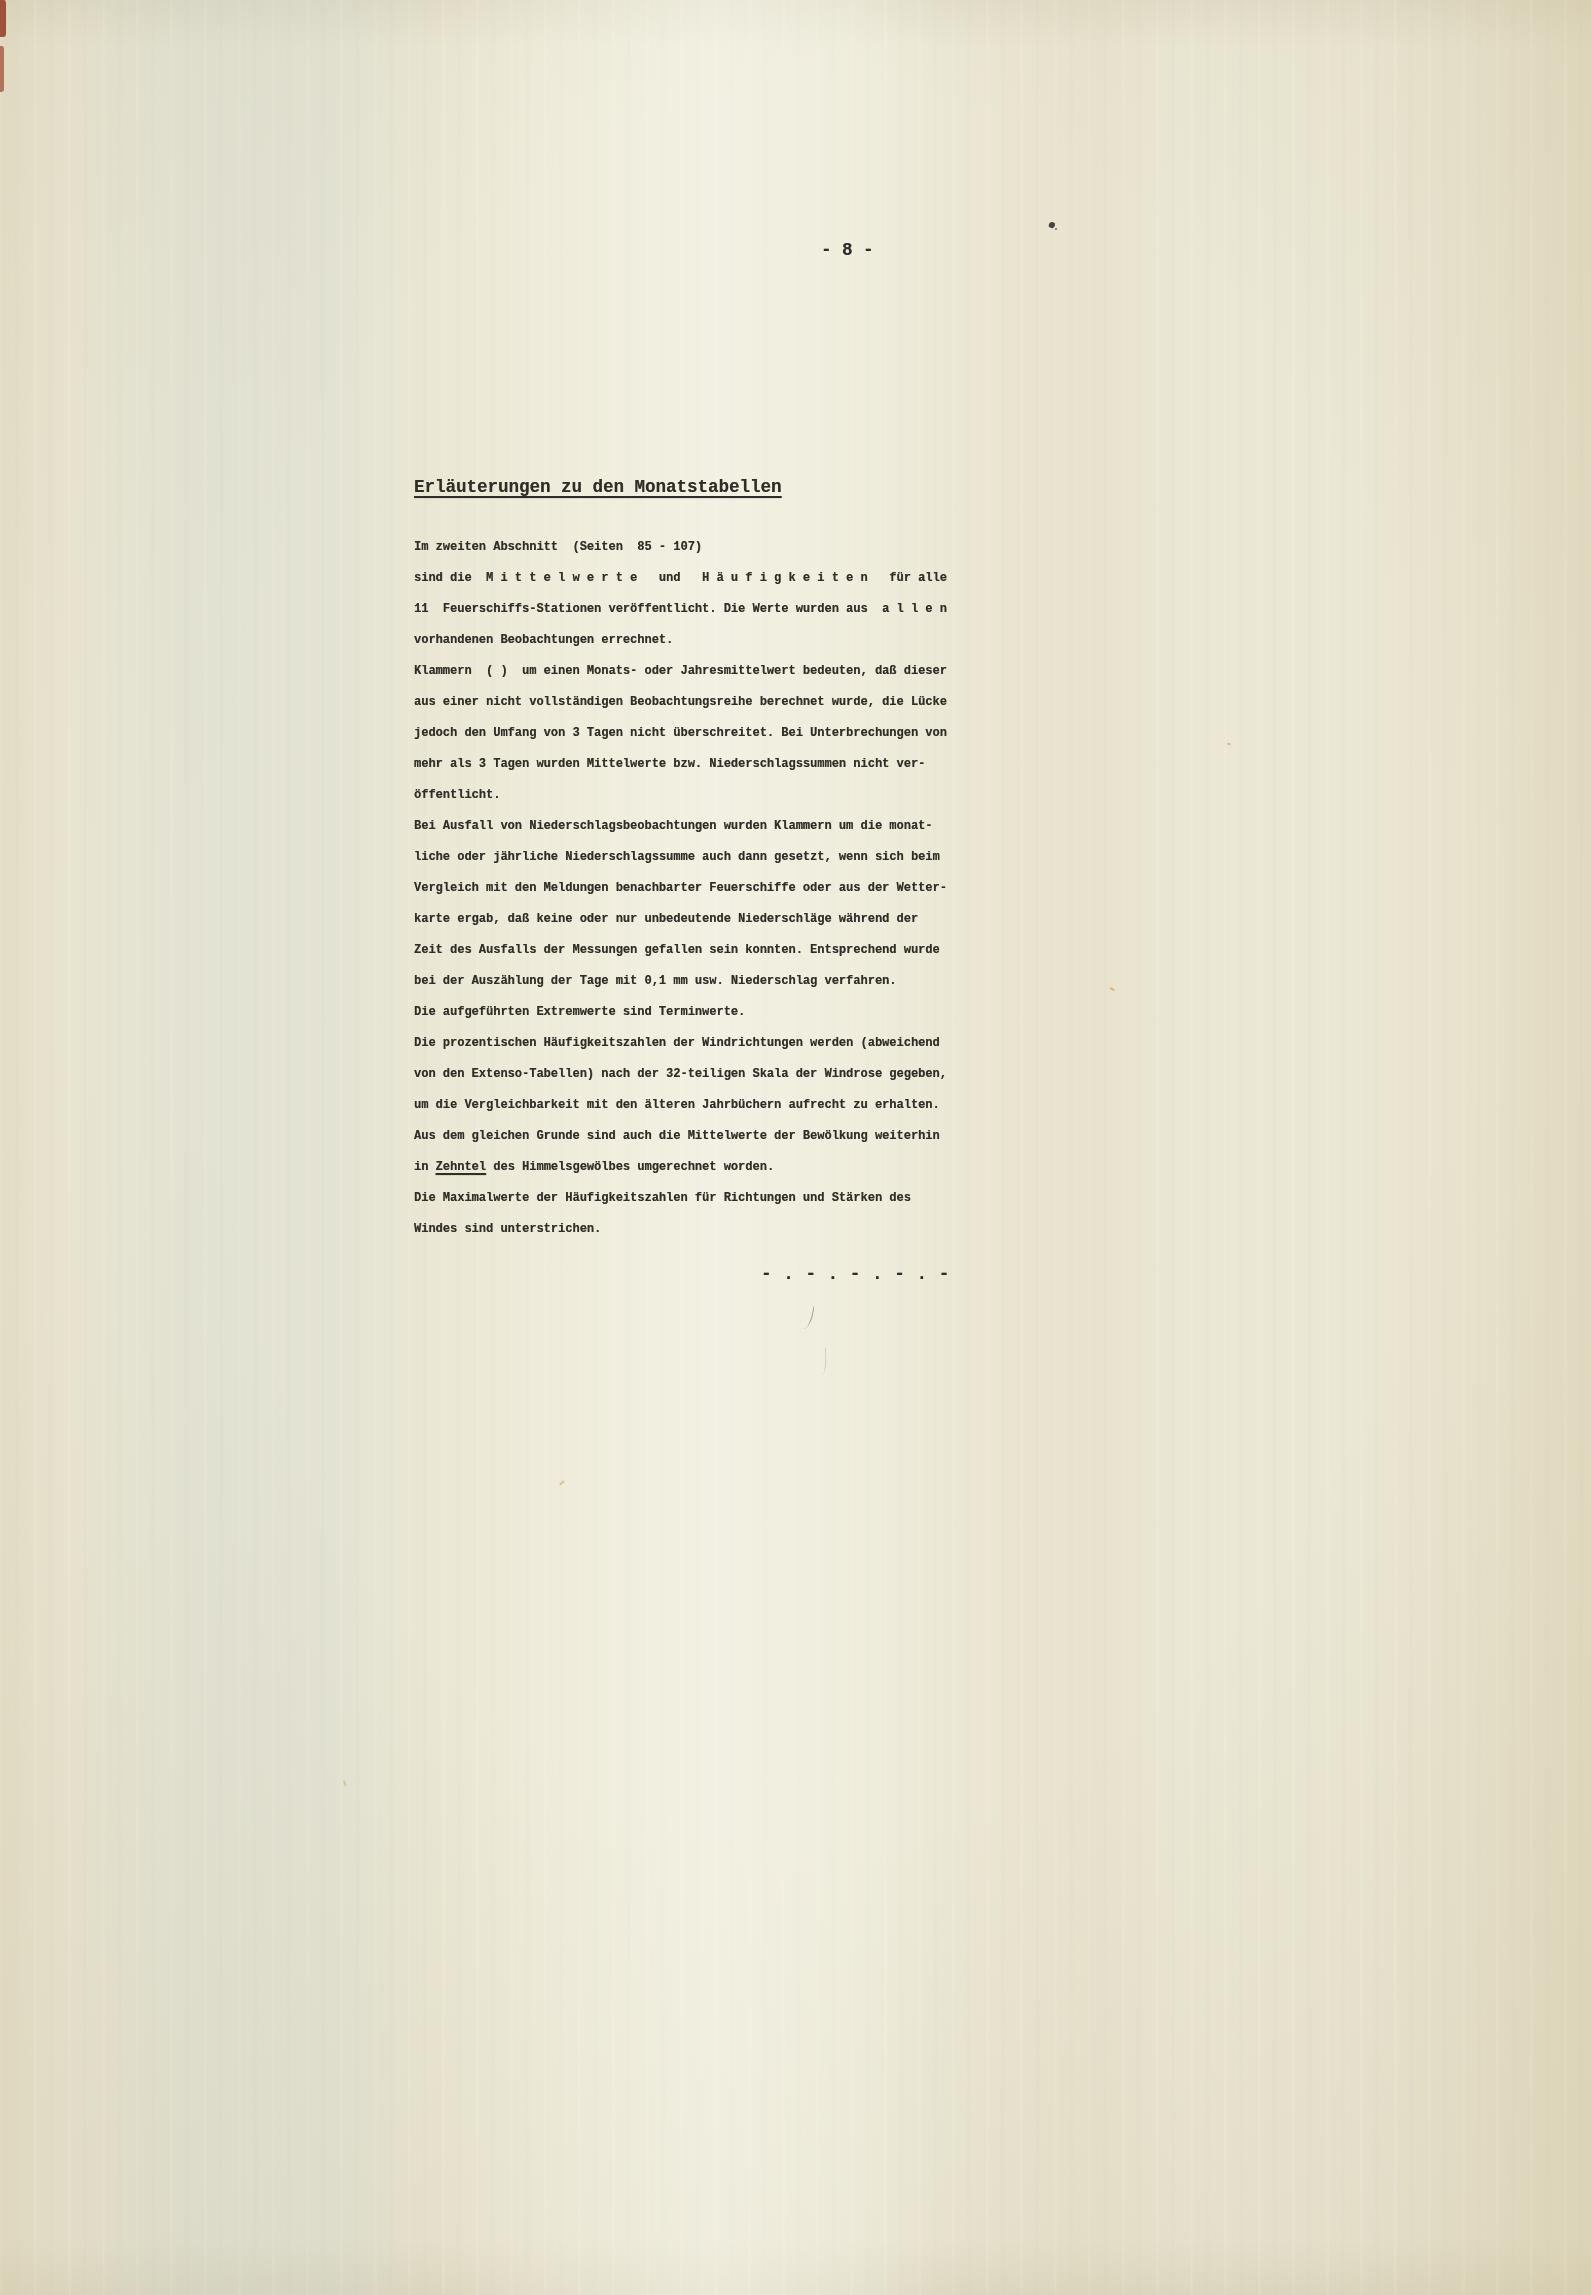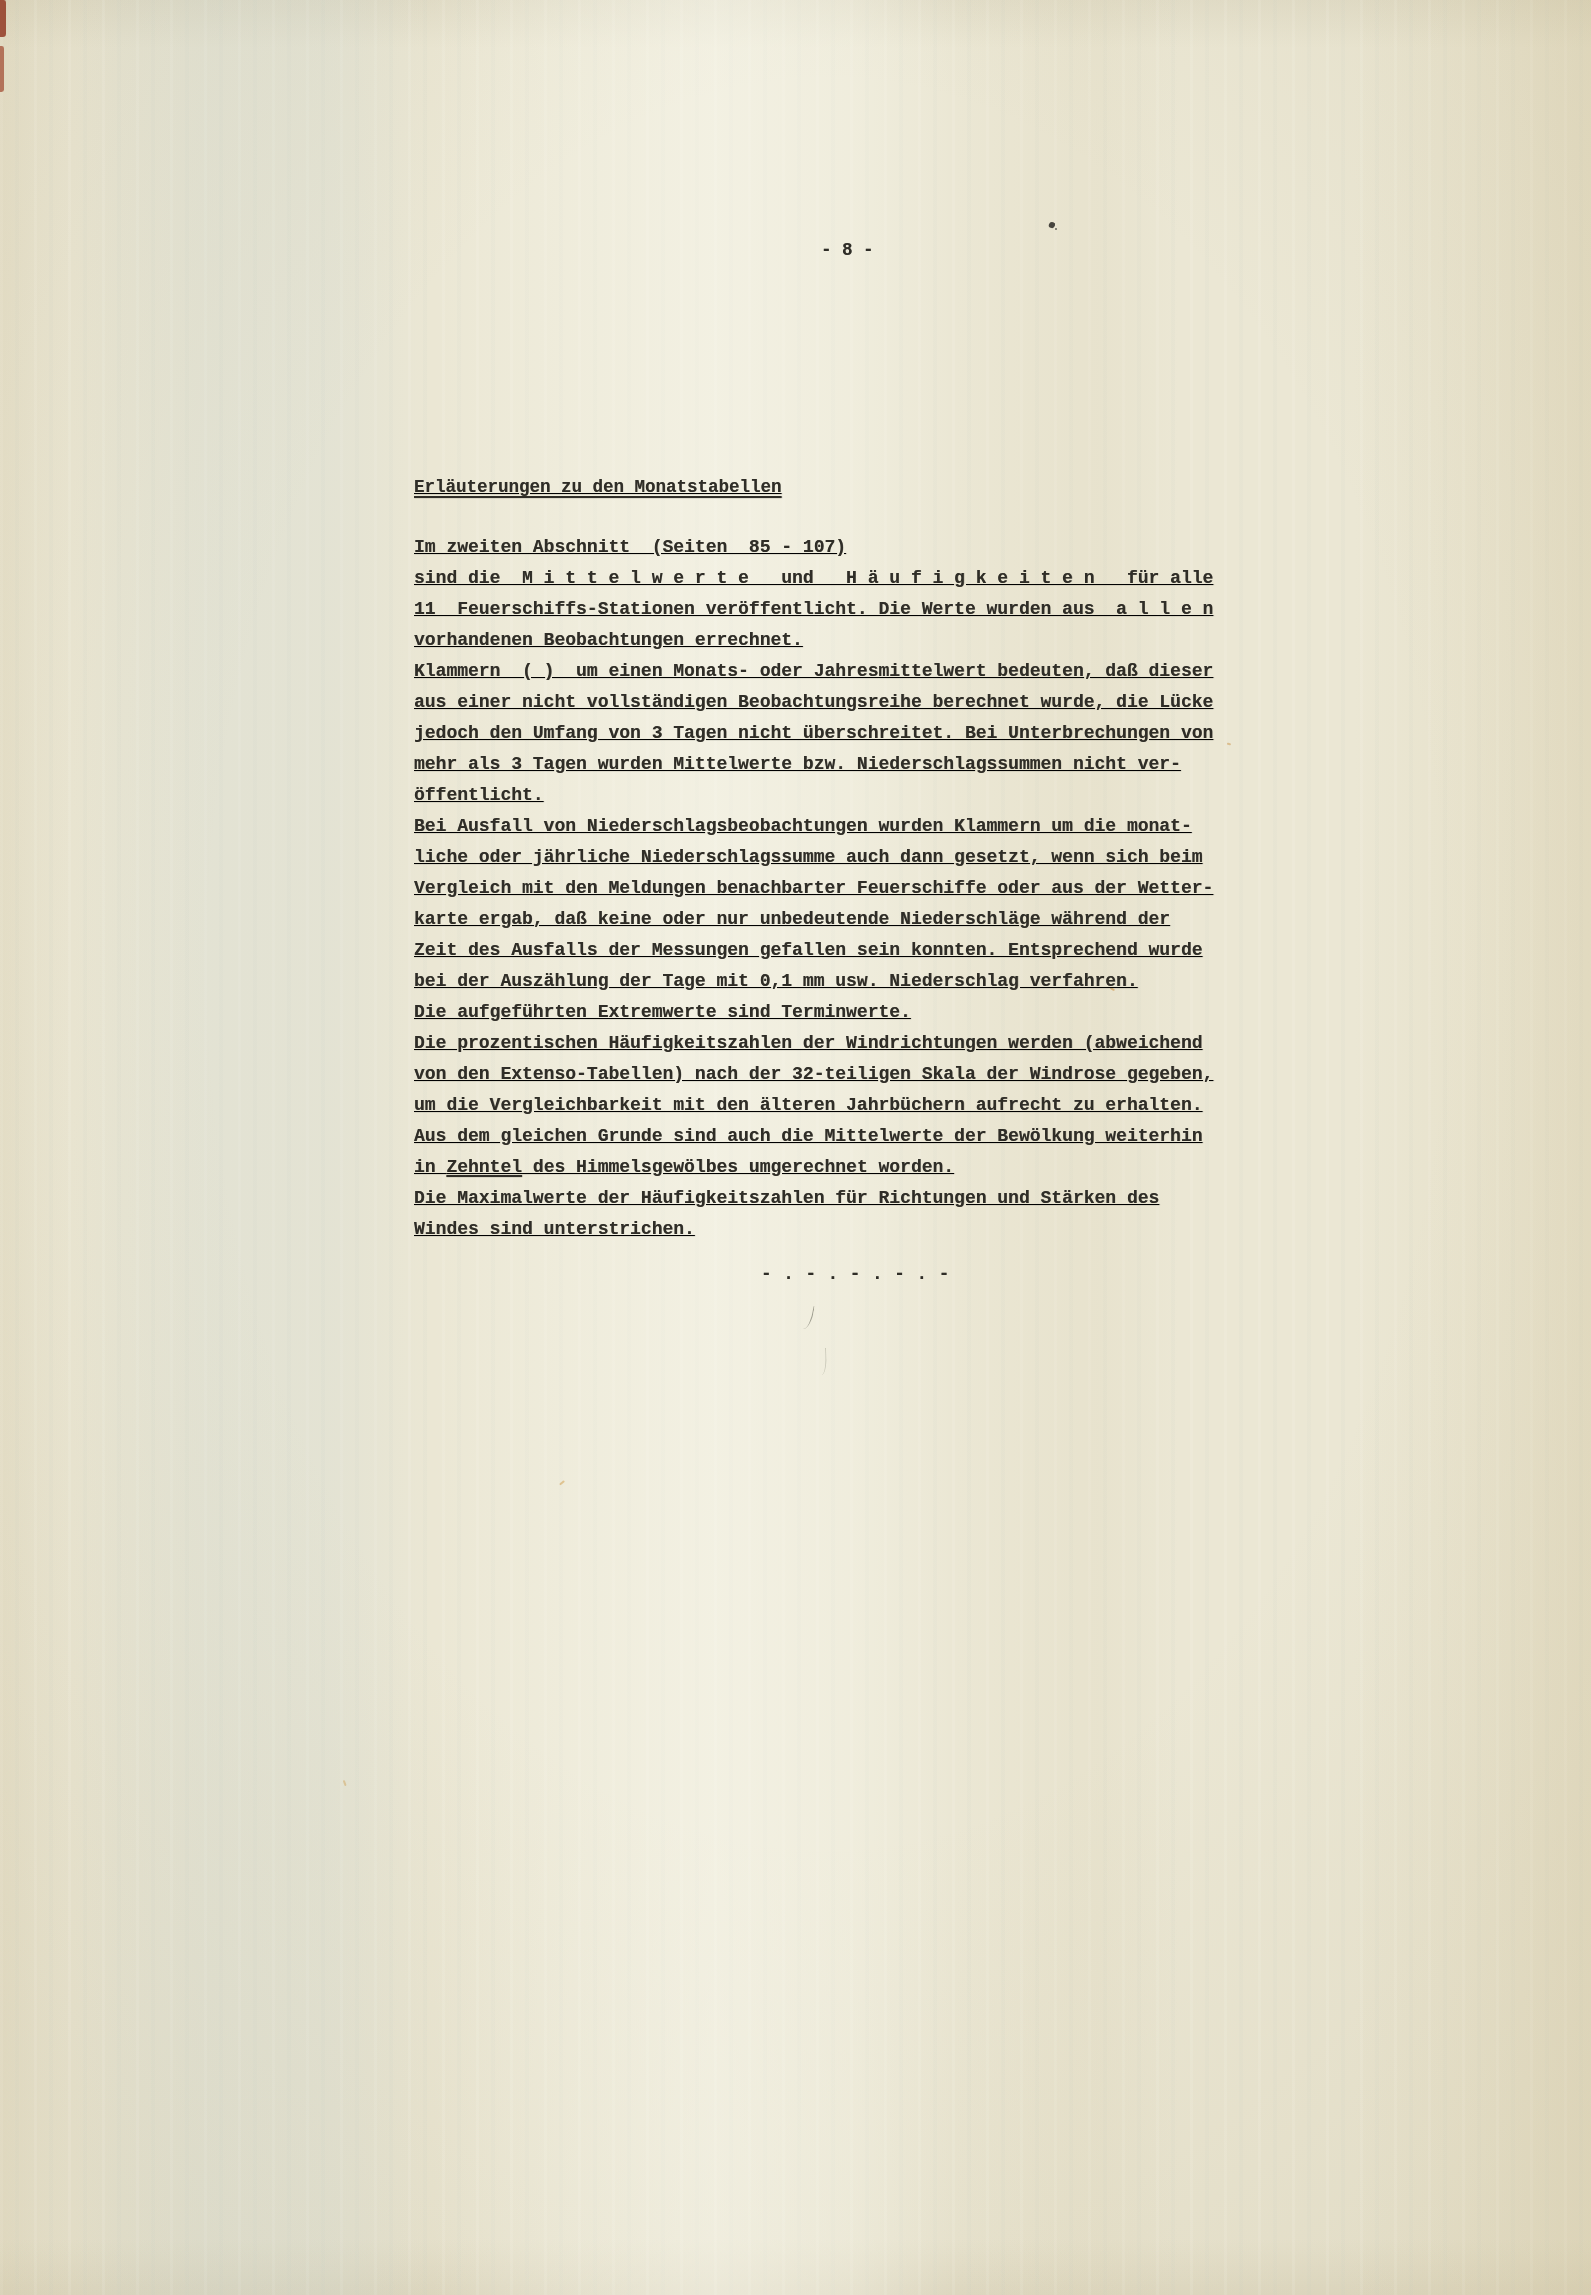--- a/index.html
+++ b/index.html
@@ -50,32 +50,31 @@
     left: 821px;
     top: 240px;
     font-size: 17.5px;
     letter-spacing: 0;
   }
   .doc {
     position: absolute;
     left: 414px;
     top: 475px;
     width: 843px;
-    text-decoration: underline;
   }
   .heading {
     font-size: 17.5px;
     line-height: 24px;
     text-decoration: underline;
     text-decoration-thickness: 1.8px;
     text-underline-offset: 4px;
   }
   .text-lines {
     margin-top: 33px;
-    font-size: 18px;
+    font-size: 12px;
     line-height: 31px;
   }
   .text-lines .u {
     text-decoration: underline;
     text-decoration-thickness: 1.6px;
     text-underline-offset: 3.2px;
   }
   .separator {
     position: absolute;
     left: 761px;

